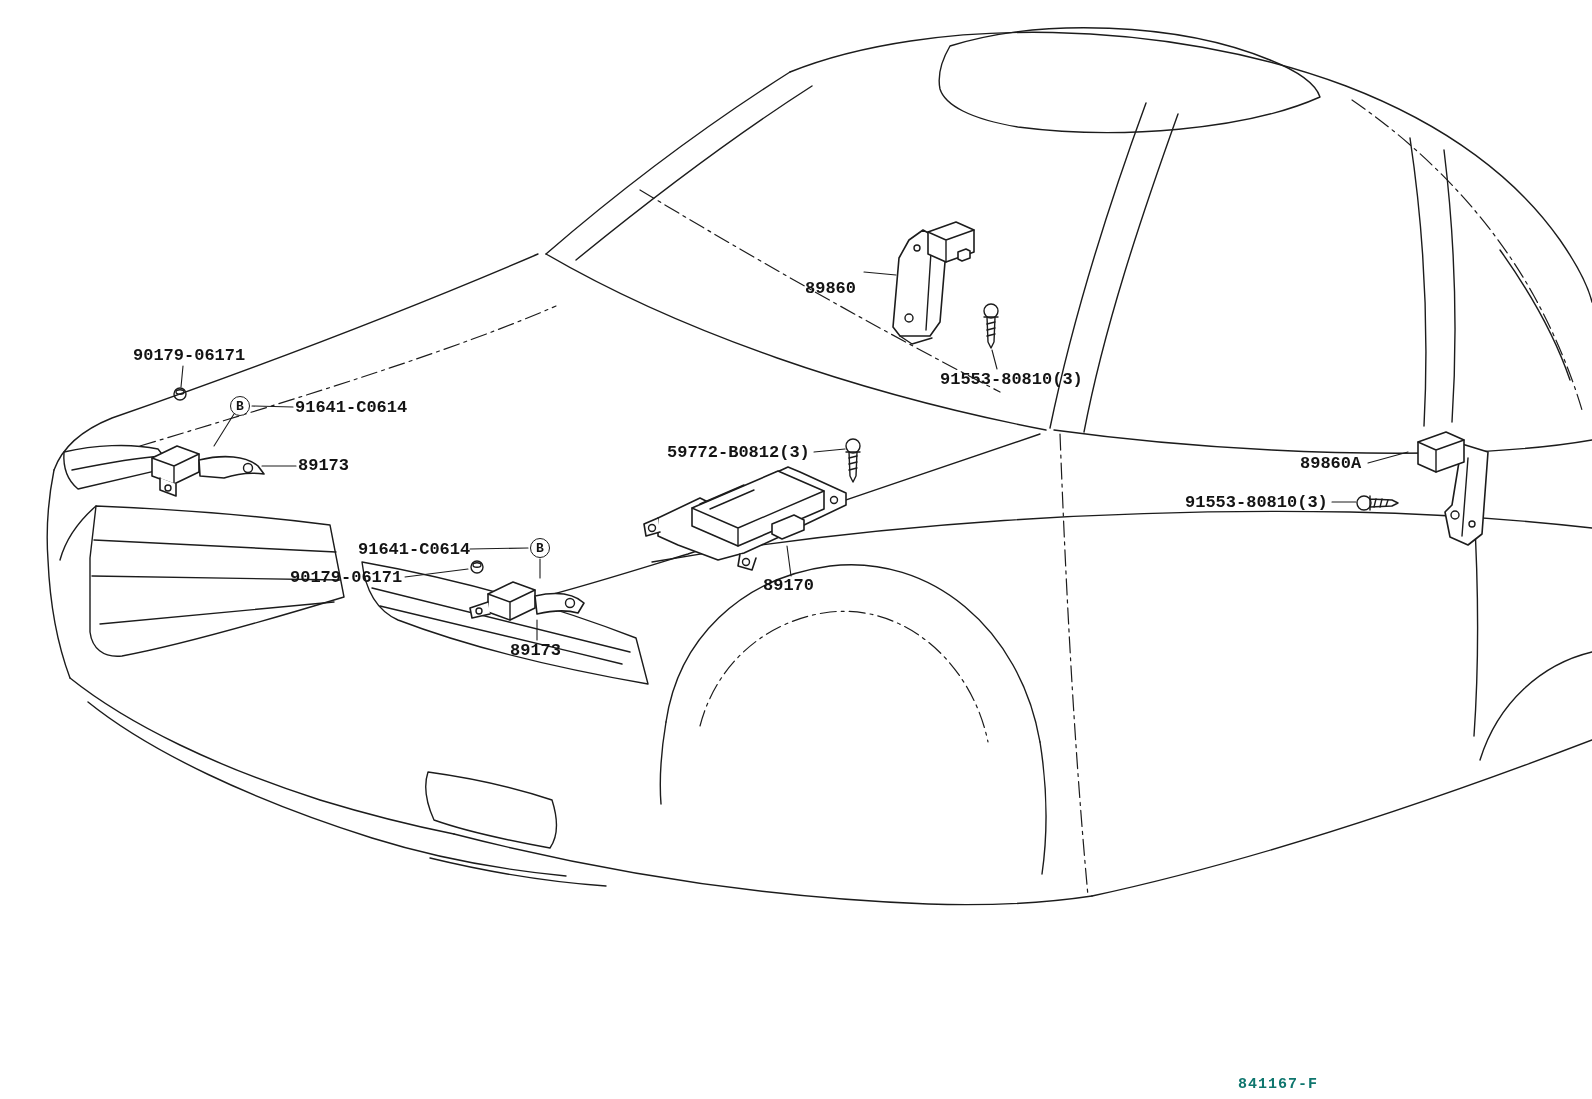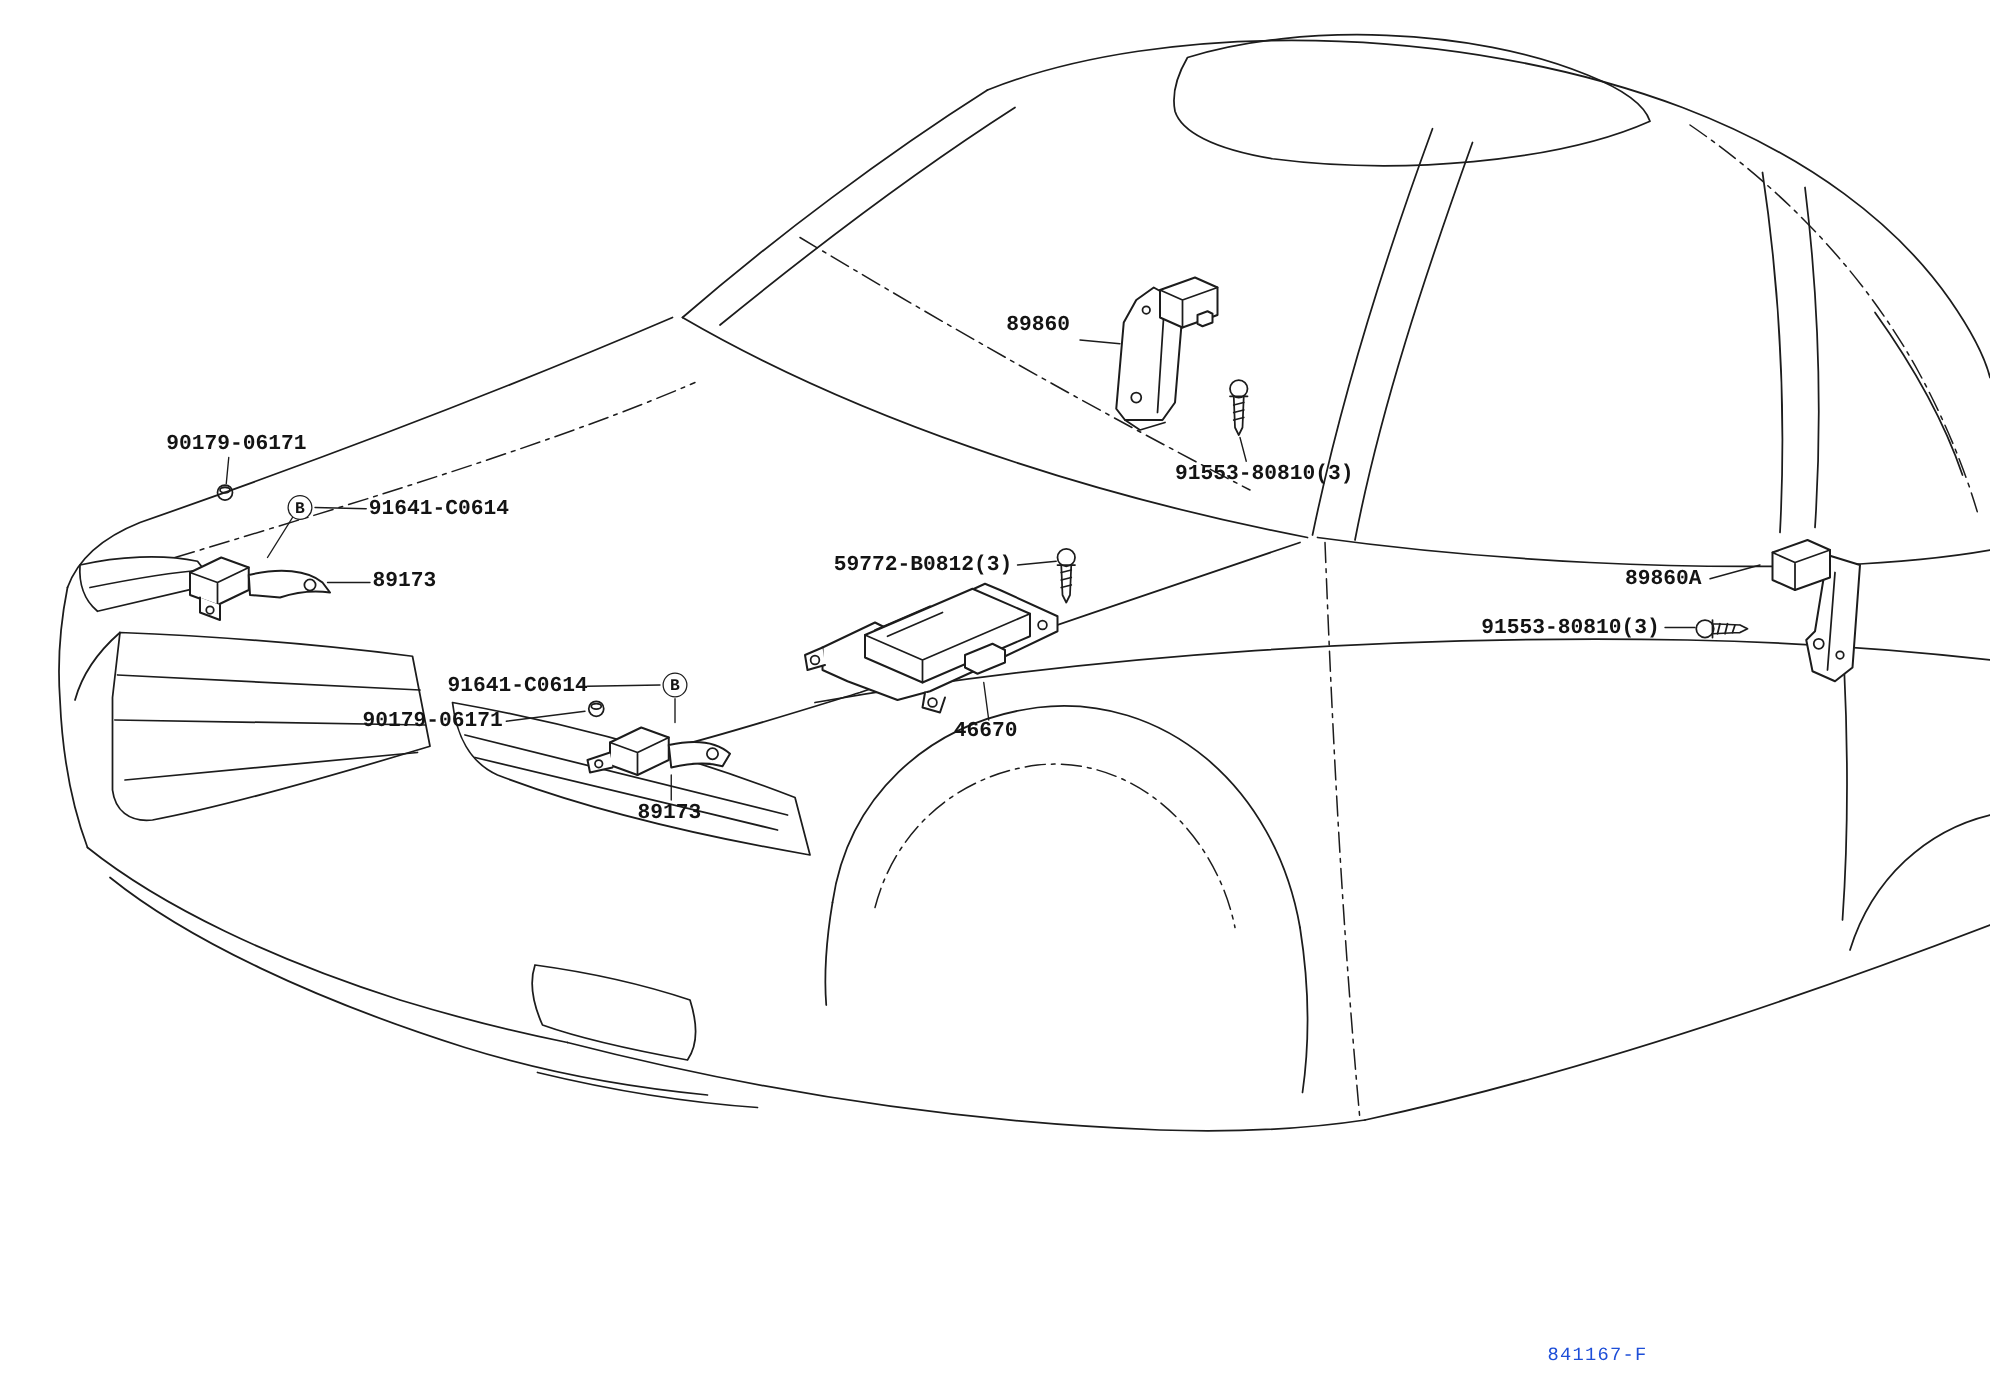--- a/index.html
+++ b/index.html
@@ -16,21 +16,21 @@
   .leader{fill:none;stroke:#1c1c1c;stroke-width:1.1;stroke-linecap:round;}
   .plabel{
     position:absolute;font-weight:700;font-size:17px;line-height:17px;
     color:#141414;white-space:nowrap;letter-spacing:0px;
   }
   .callout{
     position:absolute;width:20px;height:20px;border:1.6px solid #1c1c1c;border-radius:50%;
     font-weight:700;font-size:13px;color:#141414;display:flex;align-items:center;justify-content:center;
     box-sizing:border-box;background:#fff;
   }
-  .footcode{position:absolute;font-weight:400;font-size:15px;color:#1d4ed8;letter-spacing:1px;}
+  .footcode{position:absolute;font-weight:700;font-size:15px;color:#0f766e;letter-spacing:1px;}
 </style>
 </head>
 <body style="background: rgb(255, 255, 255);">
 
 <div class="canvas">
 
   <svg width="1592" height="1099" viewBox="0 0 1592 1099">
 
     <g>
 
@@ -177,22 +177,22 @@
     </g>
   </svg>
 
   <div class="plabel" style="left:133px;top:347px">90179-06171</div>
   <div class="plabel" style="left:295px;top:399px">91641-C0614</div>
   <div class="plabel" style="left:298px;top:457px">89173</div>
   <div class="plabel" style="left:358px;top:541px">91641-C0614</div>
   <div class="plabel" style="left:290px;top:569px">90179-06171</div>
   <div class="plabel" style="left:510px;top:642px">89173</div>
   <div class="plabel" style="left:667px;top:444px">59772-B0812(3)</div>
-  <div class="plabel" style="left:763px;top:577px">46670</div>
-  <div class="plabel" style="left:805px;top:252px">89860</div>
+  <div class="plabel" style="left:763px;top:577px">89170</div>
+  <div class="plabel" style="left:805px;top:280px">89860</div>
   <div class="plabel" style="left:940px;top:371px">91553-80810(3)</div>
   <div class="plabel" style="left:1300px;top:455px">89860A</div>
   <div class="plabel" style="left:1185px;top:494px">91553-80810(3)</div>
 
   <div class="callout" style="left:230px;top:396px">B</div>
   <div class="callout" style="left:530px;top:538px">B</div>
 
   <div class="footcode" style="left:1238px;top:1076px">841167-F</div>
 </div>
 

